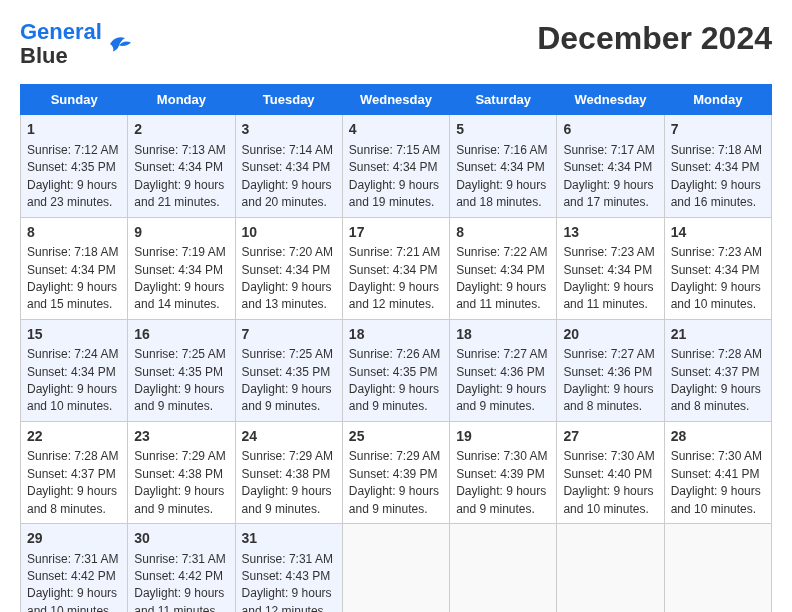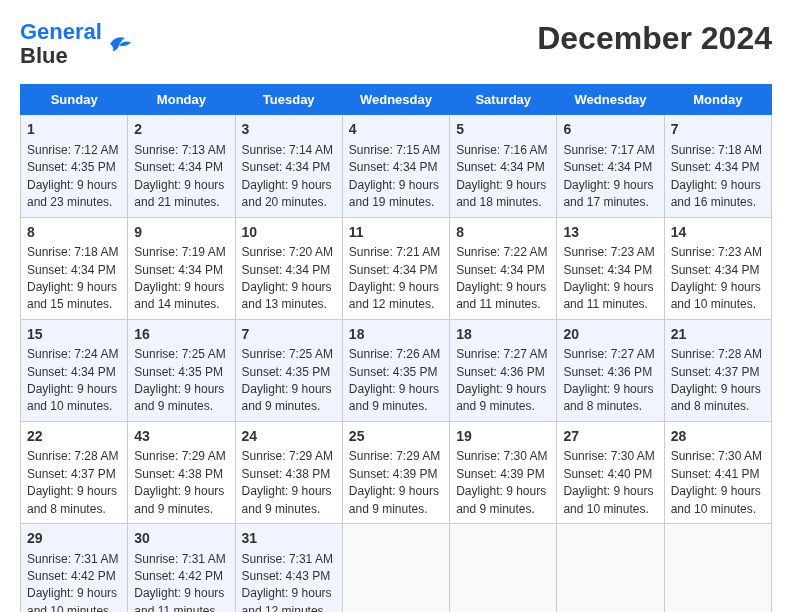--- a/index.html
+++ b/index.html
@@ -160,21 +160,21 @@
       </td>
           <td>
         <span class="day-number">9</span>
         <span class="day-detail">Sunrise: 7:19 AM<br>Sunset: 4:34 PM<br>Daylight: 9 hours and 14 minutes.</span>
       </td>
           <td>
         <span class="day-number">10</span>
         <span class="day-detail">Sunrise: 7:20 AM<br>Sunset: 4:34 PM<br>Daylight: 9 hours and 13 minutes.</span>
       </td>
           <td>
-        <span class="day-number">11</span>
+        <span class="day-number">17</span>
         <span class="day-detail">Sunrise: 7:21 AM<br>Sunset: 4:34 PM<br>Daylight: 9 hours and 12 minutes.</span>
       </td>
           <td>
         <span class="day-number">8</span>
         <span class="day-detail">Sunrise: 7:22 AM<br>Sunset: 4:34 PM<br>Daylight: 9 hours and 11 minutes.</span>
       </td>
           <td>
         <span class="day-number">13</span>
         <span class="day-detail">Sunrise: 7:23 AM<br>Sunset: 4:34 PM<br>Daylight: 9 hours and 11 minutes.</span>
       </td>
@@ -212,21 +212,21 @@
         <span class="day-number">21</span>
         <span class="day-detail">Sunrise: 7:28 AM<br>Sunset: 4:37 PM<br>Daylight: 9 hours and 8 minutes.</span>
       </td>
         </tr>
         <tr class="row-white">
           <td>
         <span class="day-number">22</span>
         <span class="day-detail">Sunrise: 7:28 AM<br>Sunset: 4:37 PM<br>Daylight: 9 hours and 8 minutes.</span>
       </td>
           <td>
-        <span class="day-number">43</span>
+        <span class="day-number">23</span>
         <span class="day-detail">Sunrise: 7:29 AM<br>Sunset: 4:38 PM<br>Daylight: 9 hours and 9 minutes.</span>
       </td>
           <td>
         <span class="day-number">24</span>
         <span class="day-detail">Sunrise: 7:29 AM<br>Sunset: 4:38 PM<br>Daylight: 9 hours and 9 minutes.</span>
       </td>
           <td>
         <span class="day-number">25</span>
         <span class="day-detail">Sunrise: 7:29 AM<br>Sunset: 4:39 PM<br>Daylight: 9 hours and 9 minutes.</span>
       </td>

